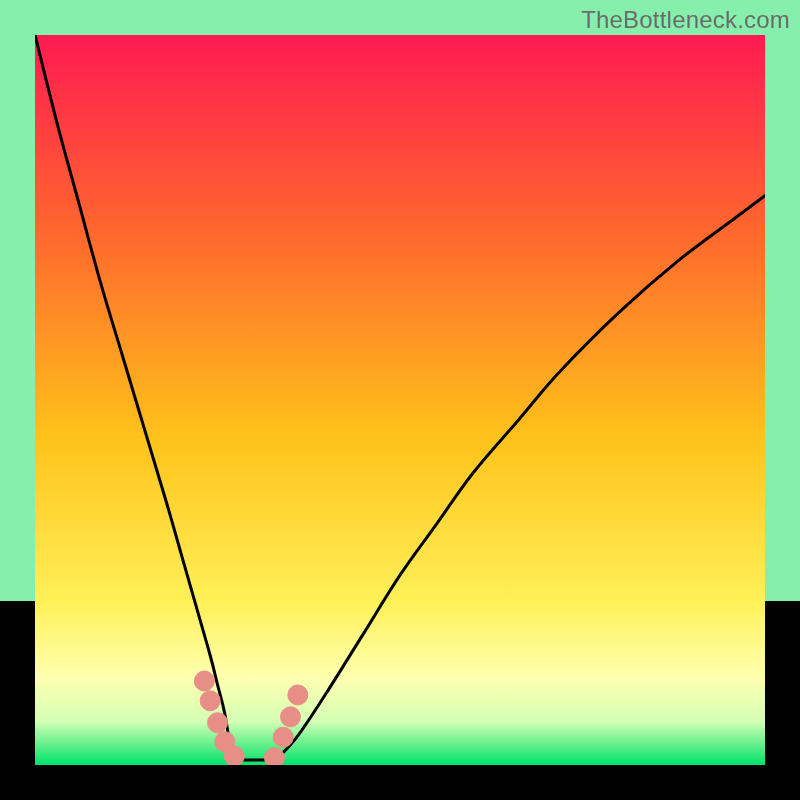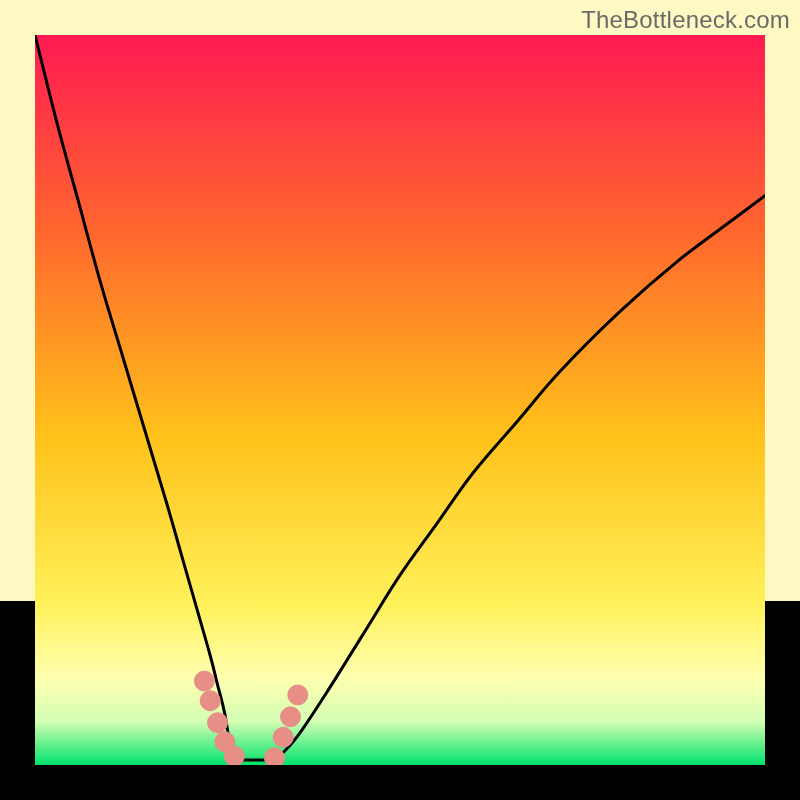--- a/index.html
+++ b/index.html
@@ -9,21 +9,21 @@
     height: 800px;
     overflow: hidden;
     background: #000;
     font-family: Arial, Helvetica, sans-serif;
   }
   .frame {
     position: absolute;
     top: 0; left: 0;
     width: 800px;
     height: 601px;
-    background: #fef9c3;
+    background: #86efac;
   }
   .plot {
     position: absolute;
     top: 35px;
     left: 35px;
     width: 730px;
     height: 730px;
     overflow: hidden;
   }
   .watermark {

